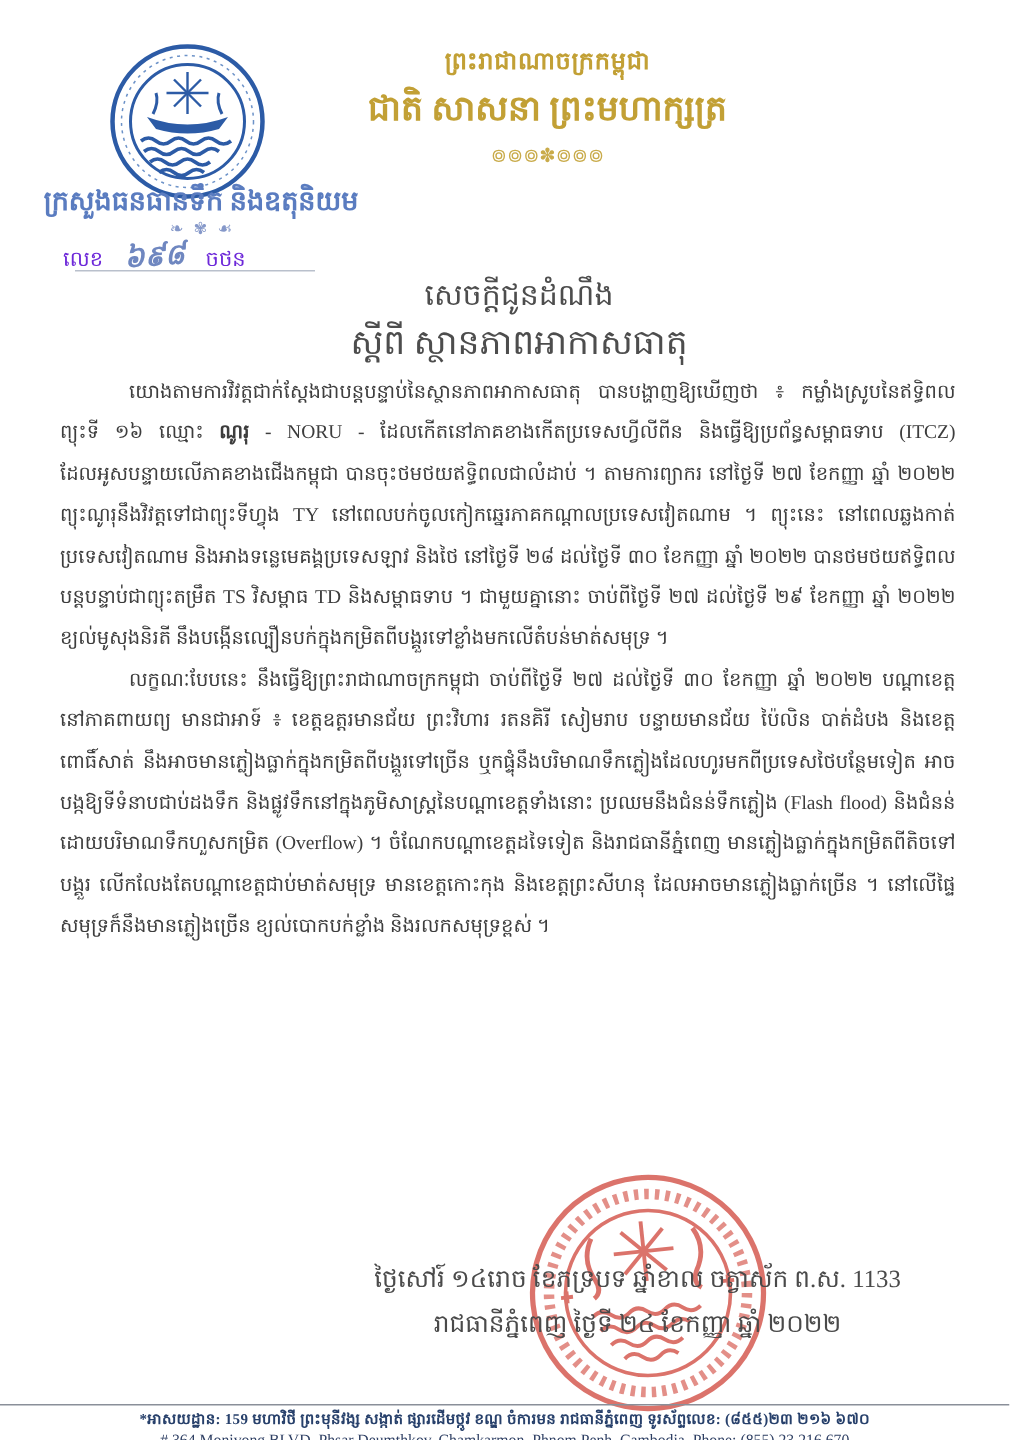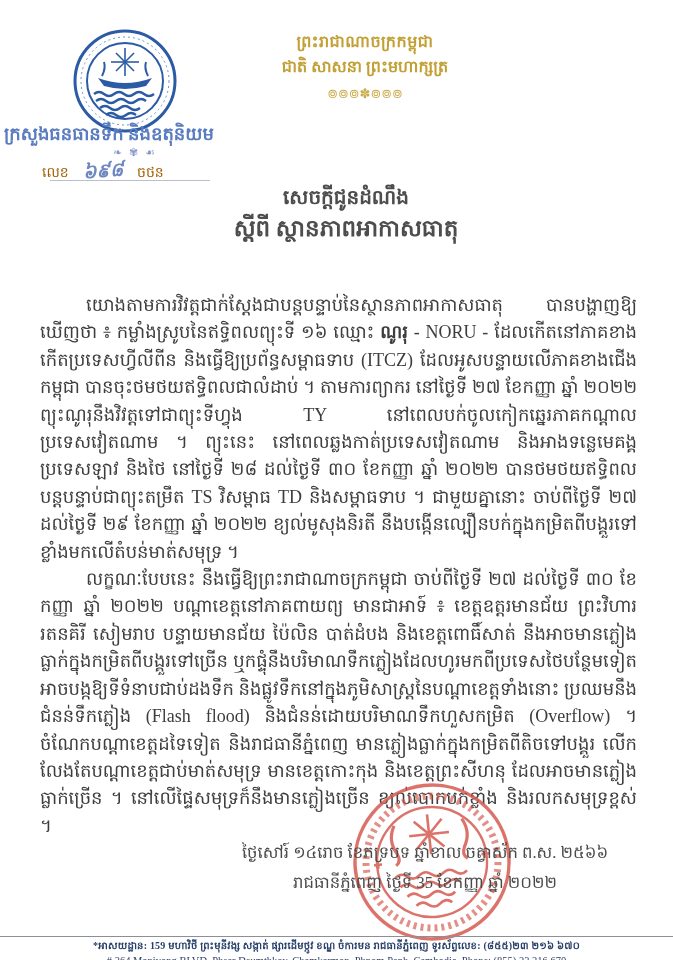--- a/index.html
+++ b/index.html
@@ -11,56 +11,56 @@
   }
   .page{position:absolute;inset:0;}
 
   
   .logo{position:absolute;left:72px;top:28px;width:106px;height:106px;}
   .kingdom{
     position:absolute;left:205px;top:30px;width:320px;text-align:center;
     color:#c2a035;font-weight:bold;line-height:1.55;
   }
   .kingdom .k1{font-size:16px;letter-spacing:.5px;}
-  .kingdom .k2{font-size:16px;}
+  .kingdom .k2{font-size:23px;}
   .kingdom .orn{font-size:13px;color:#c9ab4a;margin-top:4px;font-weight:normal;}
 
   .ministry{
     position:absolute;left:4px;top:122px;width:260px;
-    color:#5a7cc0;font-weight:bold;font-size:18px;
+    color:#5a7cc0;font-weight:bold;font-size:18px;text-align:center;
   }
   .flourish{
     position:absolute;left:60px;top:146px;width:150px;text-align:center;
     color:#8598c9;font-size:11px;letter-spacing:2px;
   }
   .refline{
     position:absolute;left:42px;top:158px;width:180px;
     font-size:14px;color:#6b6f7a;text-align:left;
   }
   .refline .underline{
     position:absolute;left:8px;top:22px;width:160px;border-bottom:1px solid #b9c0cc;
   }
-  .refline .lbl{color:#a16207;}
+  .refline .lbl{color:#6d28d9;}
   .refline .hand{
     display:inline-block;margin:0 14px;color:#6f87c0;font-size:19px;
     font-style:italic;transform:rotate(-4deg);font-weight:bold;
   }
 
   
   .doc-title{
     position:absolute;left:136px;top:182px;width:420px;text-align:center;
-    color:#4d4d4d;font-weight:bold;line-height:1.5;
+    color:#4d4d4d;font-weight:normal;line-height:1.5;
   }
   .doc-title .t1{font-size:20px;}
   .doc-title .t2{font-size:23px;}
 
   
   .body-text{
     position:absolute;left:40px;top:247px;width:597px;
-    font-size:18px;line-height:27.4px;text-align:justify;color:#3d3d3d;margin-top:45px;
+    font-size:13px;line-height:27.4px;text-align:justify;color:#3d3d3d;
   }
   .body-text p{margin:0;text-indent:46px;}
   .body-text p.gap{margin-top:14px;}
   .storm{font-weight:bold;}
 
   
   .sign-block{
     position:absolute;left:190px;top:838px;width:470px;text-align:center;
     font-size:16.5px;line-height:30px;color:#4a4a4a;
   }
@@ -155,22 +155,22 @@
       <g fill="#d4554b">
         <rect x="24" y="78" width="8" height="2.6"></rect>
           <rect x="26.7" y="75.3" width="2.6" height="8"></rect>
         <rect x="132" y="78" width="8" height="2.6"></rect>
           <rect x="134.7" y="75.3" width="2.6" height="8"></rect>
       </g>
     </g>
   </svg>
 
   <div class="sign-block">
-    <div>ថ្ងៃសៅរ៍ ១៤រោច ខែភទ្របទ ឆ្នាំខាល ចត្វាស័ក ព.ស. ២៥៦៦</div>
-    <div>រាជធានីភ្នំពេញ ថ្ងៃទី 35 ខែកញ្ញា ឆ្នាំ ២០២២</div>
+    <div>ថ្ងៃសៅរ៍ ១៤រោច ខែភទ្របទ ឆ្នាំខាល ចត្វាស័ក ព.ស. 1133</div>
+    <div>រាជធានីភ្នំពេញ ថ្ងៃទី ២៤ ខែកញ្ញា ឆ្នាំ ២០២២</div>
   </div>
 
   <div class="footer">
     <div class="f-kh">*អាសយដ្ឋាន: 159 មហាវិថី ព្រះមុនីវង្ស សង្កាត់ ផ្សារដើមថ្កូវ ខណ្ឌ ចំការមន រាជធានីភ្នំពេញ ទូរស័ព្ទលេខ: (៨៥៥)២៣ ២១៦ ៦៧០</div>
     <div class="f-en"># 364 Monivong BLVD, Phsar Deumthkov, Chamkarmon, Phnom Penh, Cambodia, Phone: (855) 23 216 670</div>
   </div>
 
 </div>
 
 </body></html>

